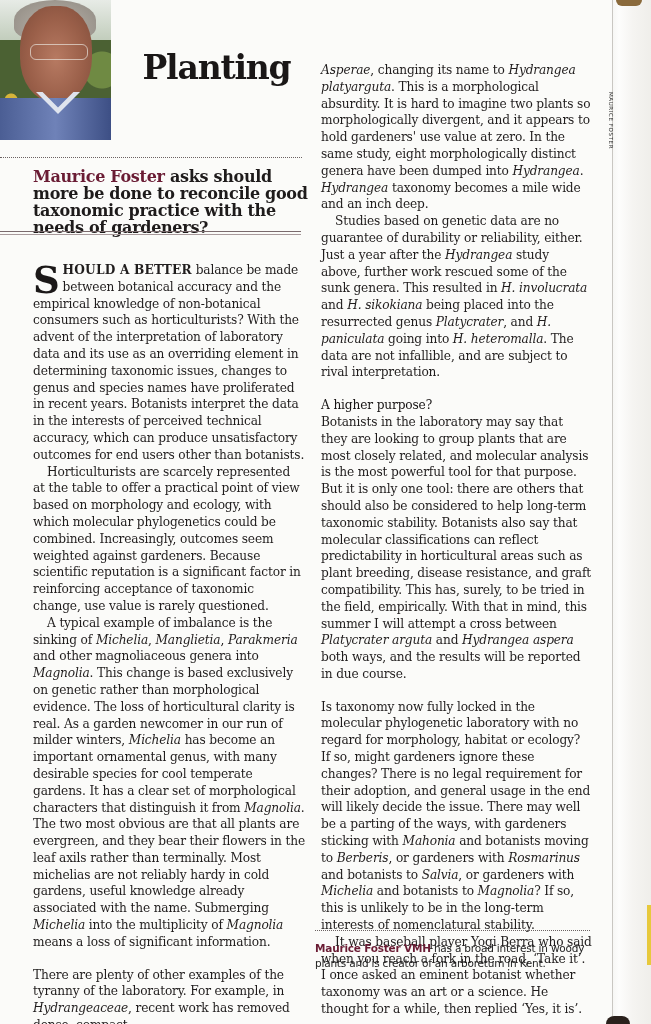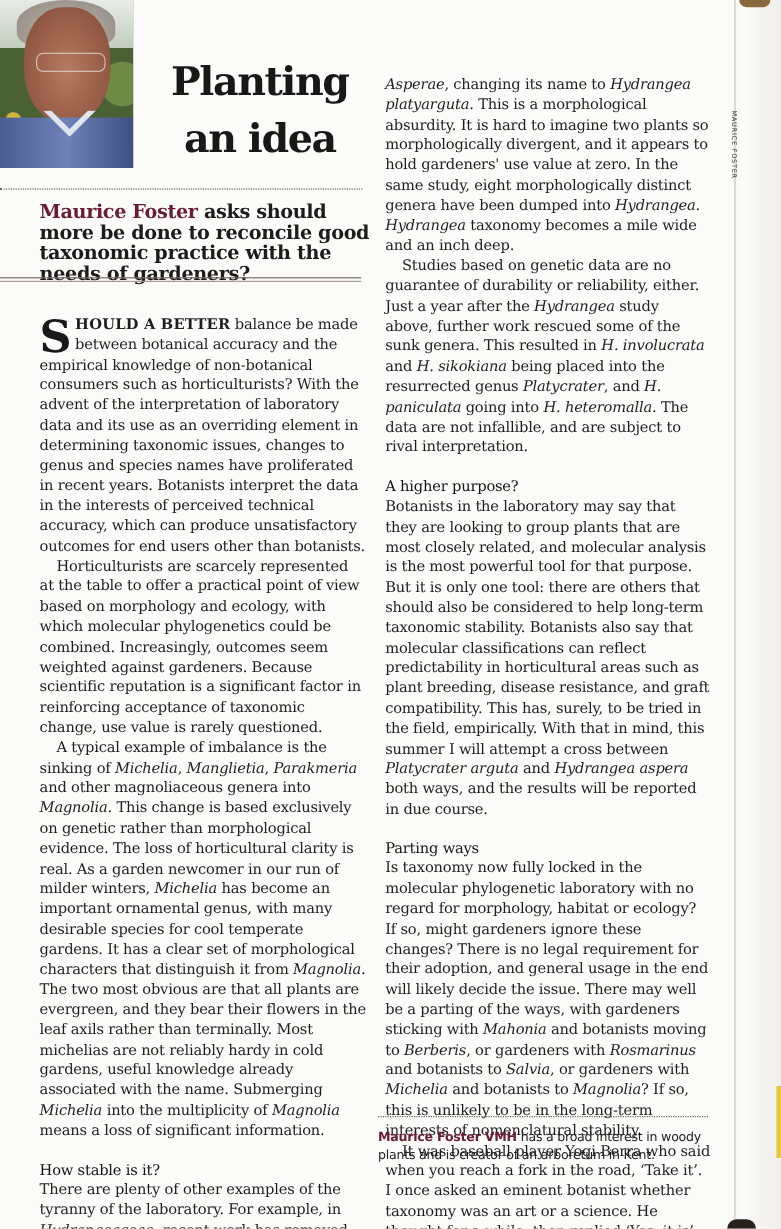--- a/index.html
+++ b/index.html
@@ -119,46 +119,43 @@
     <div class="foliage"></div>
     <div class="hair"></div>
     <div class="head"></div>
     <div class="glasses"></div>
     <div class="shirt"></div>
     <div class="collar"></div>
   </div>
 
   <div class="headline">
     <div>Planting</div>
-    <div>an idea</div>
   </div>
 
   <div class="dotted-rule" style="left:0; top:157px; width:302px;"></div>
 
   <div class="standfirst"><span class="accent">Maurice Foster</span><span> asks should more be done to reconcile good taxonomic practice with the needs of gardeners?</span></div>
 
   <div class="double-rule"></div>
 
   <div class="col col-left">
     <p><span class="dropcap">S</span><span class="smallcaps-lead">HOULD A BETTER</span><span> balance be made between botanical accuracy and the empirical knowledge of non-botanical consumers such as horticulturists? With the advent of the interpretation of laboratory data and its use as an overriding element in determining taxonomic issues, changes to genus and species names have proliferated in recent years. Botanists interpret the data in the interests of perceived technical accuracy, which can produce unsatisfactory outcomes for end users other than botanists.</span></p>
     <p class="indent">Horticulturists are scarcely represented at the table to offer a practical point of view based on morphology and ecology, with which molecular phylogenetics could be combined. Increasingly, outcomes seem weighted against gardeners. Because scientific reputation is a significant factor in reinforcing acceptance of taxonomic change, use value is rarely questioned.</p>
     <p class="indent"><span>A typical example of imbalance is the sinking of </span><i>Michelia</i><span>, </span><i>Manglietia</i><span>, </span><i>Parakmeria</i><span> and other magnoliaceous genera into </span><i>Magnolia</i><span>. This change is based exclusively on genetic rather than morphological evidence. The loss of horticultural clarity is real. As a garden newcomer in our run of milder winters, </span><i>Michelia</i><span> has become an important ornamental genus, with many desirable species for cool temperate gardens. It has a clear set of morphological characters that distinguish it from </span><i>Magnolia</i><span>. The two most obvious are that all plants are evergreen, and they bear their flowers in the leaf axils rather than terminally. Most michelias are not reliably hardy in cold gardens, useful knowledge already associated with the name. Submerging </span><i>Michelia</i><span> into the multiplicity of </span><i>Magnolia</i><span> means a loss of significant information.</span></p>
     <div class="gap"></div>
-    <h3>How stable is it?</h3>
     <p><span>There are plenty of other examples of the tyranny of the laboratory. For example, in </span><i>Hydrangeaceae</i><span>, recent work has removed dense, compact </span></p>
   </div>
 
   <div class="col col-right">
     <p><i>Asperae</i><span>, changing its name to </span><i>Hydrangea platyarguta</i><span>. This is a morphological absurdity. It is hard to imagine two plants so morphologically divergent, and it appears to hold gardeners' use value at zero. In the same study, eight morphologically distinct genera have been dumped into </span><i>Hydrangea</i><span>. </span><i>Hydrangea</i><span> taxonomy becomes a mile wide and an inch deep.</span></p>
     <p class="indent"><span>Studies based on genetic data are no guarantee of durability or reliability, either. Just a year after the </span><i>Hydrangea</i><span> study above, further work rescued some of the sunk genera. This resulted in </span><i>H. involucrata</i><span> and </span><i>H. sikokiana</i><span> being placed into the resurrected genus </span><i>Platycrater</i><span>, and </span><i>H. paniculata</i><span> going into </span><i>H. heteromalla</i><span>. The data are not infallible, and are subject to rival interpretation.</span></p>
     <div class="gap"></div>
     <h3>A higher purpose?</h3>
     <p><span>Botanists in the laboratory may say that they are looking to group plants that are most closely related, and molecular analysis is the most powerful tool for that purpose. But it is only one tool: there are others that should also be considered to help long-term taxonomic stability. Botanists also say that molecular classifications can reflect predictability in horticultural areas such as plant breeding, disease resistance, and graft compatibility. This has, surely, to be tried in the field, empirically. With that in mind, this summer I will attempt a cross between </span><i>Platycrater arguta</i><span> and </span><i>Hydrangea aspera</i><span> both ways, and the results will be reported in due course.</span></p>
     <div class="gap"></div>
-    <h3>Parting ways</h3>
     <p><span>Is taxonomy now fully locked in the molecular phylogenetic laboratory with no regard for morphology, habitat or ecology? If so, might gardeners ignore these changes? There is no legal requirement for their adoption, and general usage in the end will likely decide the issue. There may well be a parting of the ways, with gardeners sticking with </span><i>Mahonia</i><span> and botanists moving to </span><i>Berberis</i><span>, or gardeners with </span><i>Rosmarinus</i><span> and botanists to </span><i>Salvia</i><span>, or gardeners with </span><i>Michelia</i><span> and botanists to </span><i>Magnolia</i><span>? If so, this is unlikely to be in the long-term interests of nomenclatural stability.</span></p>
     <p class="indent"><span>It was baseball player Yogi Berra who said when you reach a fork in the road, ‘Take it’. I once asked an eminent botanist whether taxonomy was an art or a science. He thought for a while, then replied ‘Yes, it is’.</span> </p>
   </div>
 
   <div class="dotted-rule" style="left:315px; top:930px; width:275px;"></div>
 
   <div class="bio"><span class="accent">Maurice Foster VMH</span><span> has a broad interest in woody plants and is creator of an arboretum in Kent.</span></div>
 
   <div class="folio folio-left">66</div>
   <div class="folio folio-right">The Plant Review</div>

